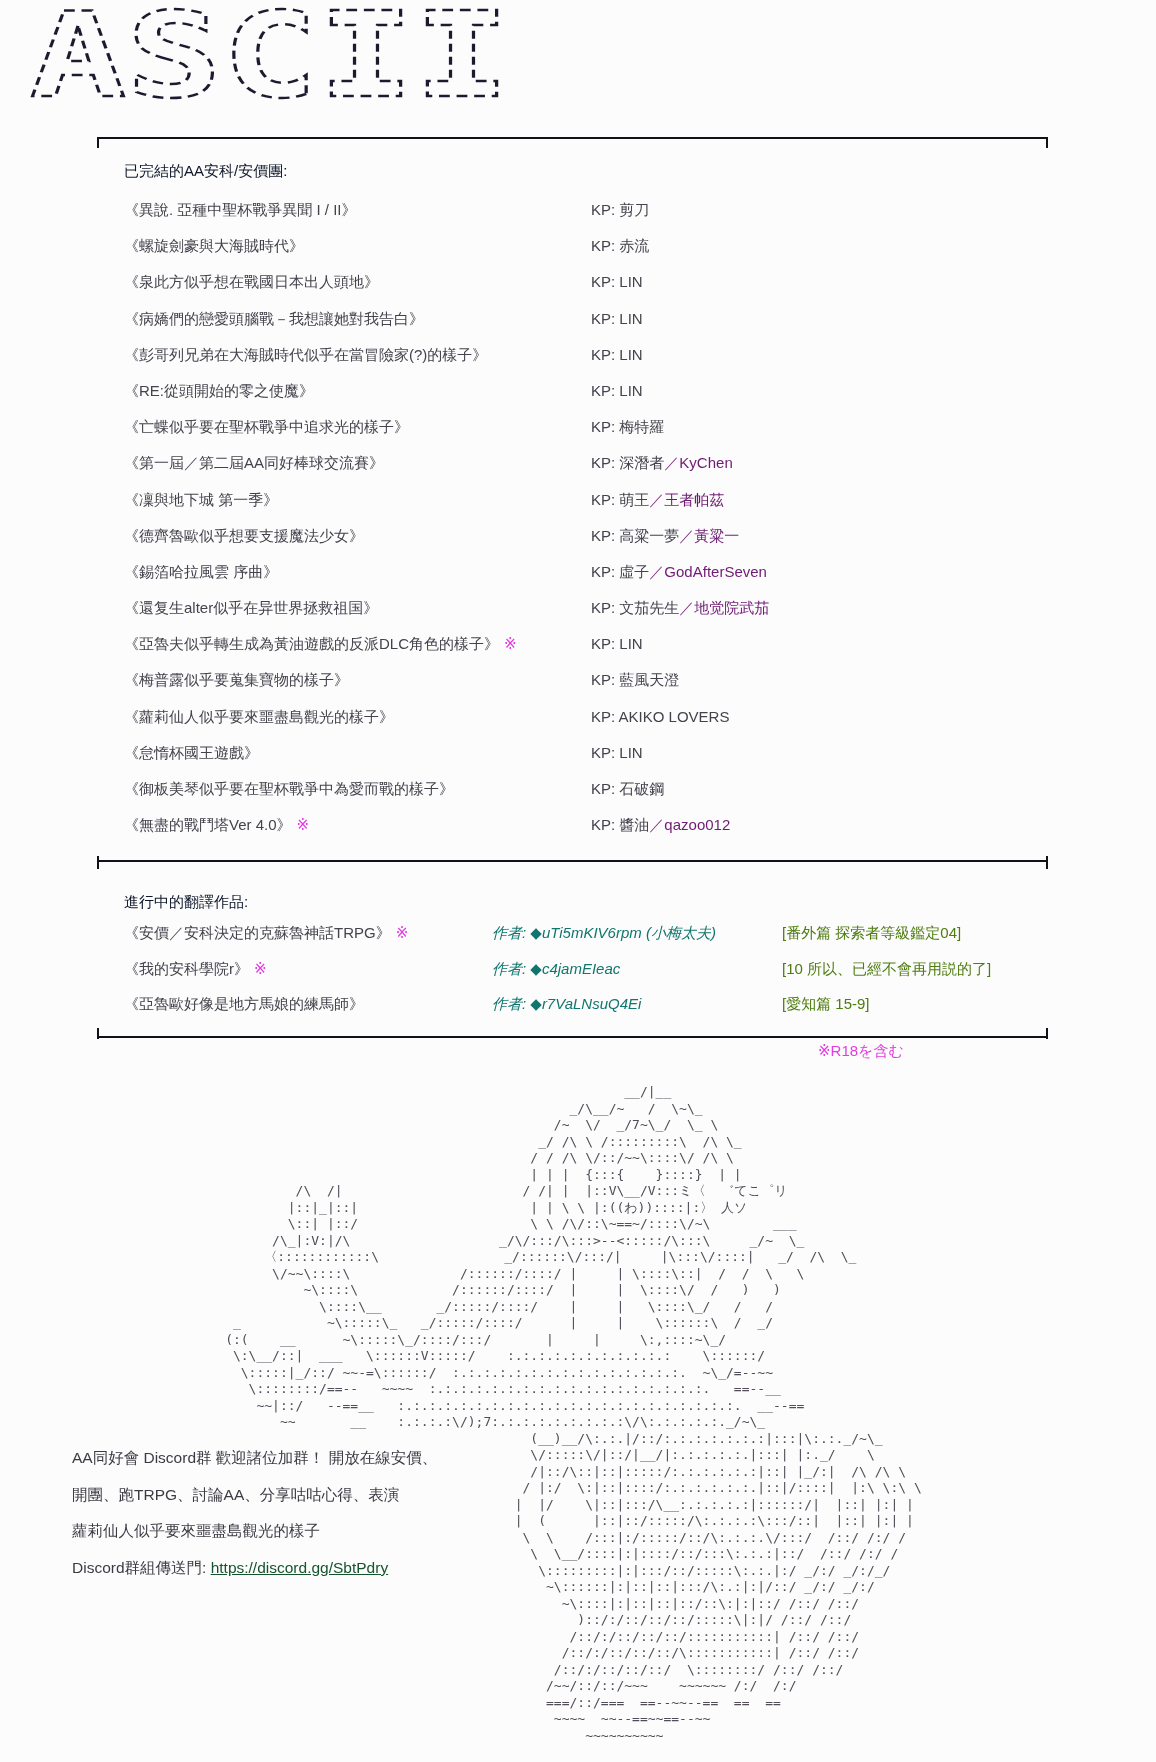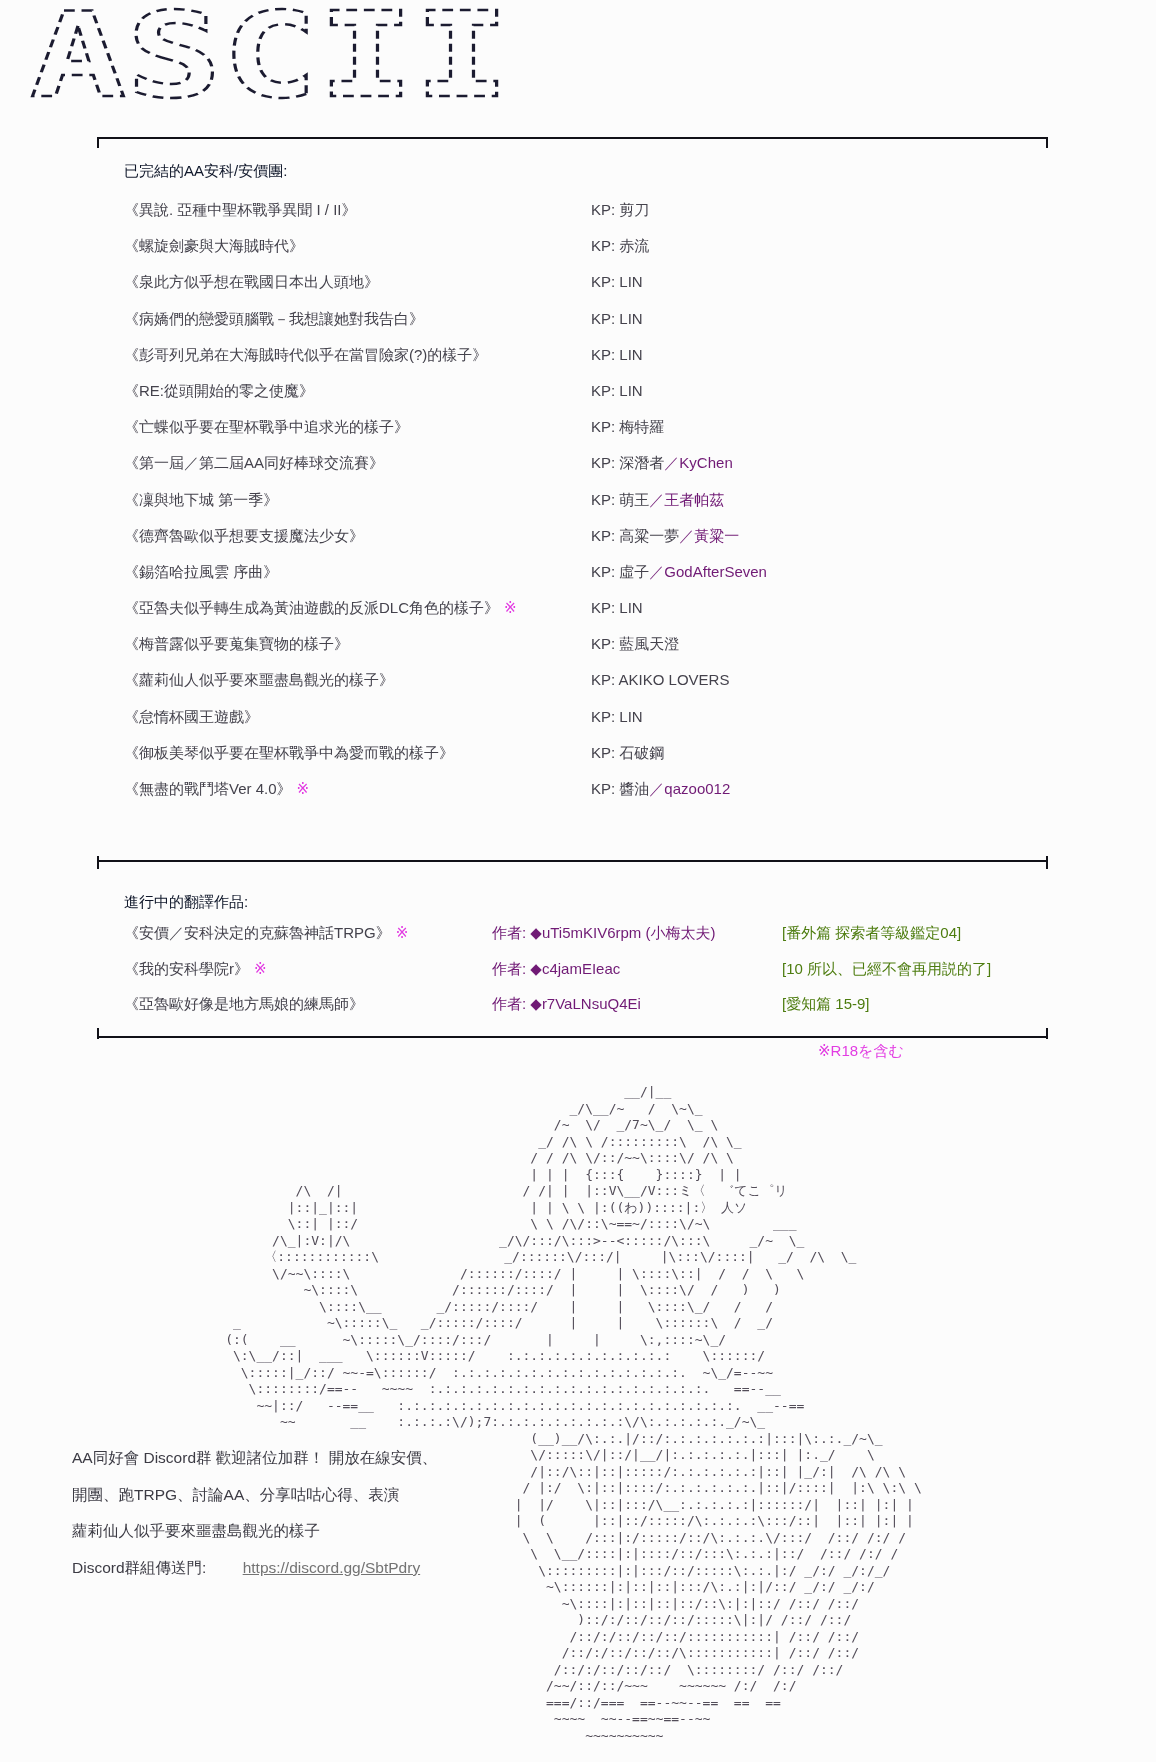--- a/index.html
+++ b/index.html
@@ -32,37 +32,37 @@
   .tick-up:before,.tick-up:after{top:-10px;height:11px;}
   
   .sec-heading{position:absolute;left:124px;font-size:15px;color:#0f172a;}
   .rows{position:absolute;left:124px;right:60px;}
   .row{position:relative;height:36.2px;line-height:36.2px;font-size:15px;white-space:nowrap;}
   .rows-ongoing .row{height:35.7px;line-height:35.7px;}
   .work-title{color:#44424c;}
   .star{color:#e23ce2;margin-left:5px;font-size:15px;}
   .kp{position:absolute;left:467px;top:0;color:#44424c;}
   .kp .gray, .gray{color:#701a75;}
-  .author-col{position:absolute;left:368px;top:0;color:#701a75;}
+  .author-col{position:absolute;left:368px;top:0;color:#0f766e;font-style:italic;}
   .note-col{position:absolute;left:658px;top:0;color:#4d7c0f;}
   
   .r18{position:absolute;left:818px;top:1042px;font-size:15px;color:#e23ce2;}
   
   .art{
     position:absolute;left:168px;top:1066px;
     margin:18px;
     font-family:"DejaVu Sans Mono",monospace;
     font-size:13px;line-height:16.5px;
     color:#524c58;
     white-space:pre;
   }
   
   .discord{position:absolute;left:72px;top:1440px;font-size:15.5px;color:#3c3b44;}
   .discord .dline{height:36.5px;line-height:36.5px;white-space:nowrap;}
-  .discord a{color:#737373;text-decoration:underline;margin-left:32px;}
+  .discord a{color:#14532d;text-decoration:underline;}
 </style>
 </head>
 <body>
 
 <div class="page">
 
   <div class="logo-wrap">
     <svg width="540" height="108" viewBox="0 0 540 108">
       <text class="logo-text" x="270" y="92" text-anchor="middle" font-size="118" textLength="480" lengthAdjust="spacingAndGlyphs">ASCII</text>
     </svg>
@@ -123,20 +123,24 @@
     <div class="row">
       <span class="work-title">《德齊魯歐似乎想要支援魔法少女》</span><span class="star"></span>
       <span class="kp"><span>KP: </span><span>高粱一夢</span><span class="gray">／黃粱一</span></span>
     </div>
 
     <div class="row">
       <span class="work-title">《錫箔哈拉風雲 序曲》</span><span class="star"></span>
       <span class="kp"><span>KP: </span><span>虛子</span><span class="gray">／GodAfterSeven</span></span>
     </div>
 
+    <div class="row">
+      <span class="work-title">《還复生alter似乎在异世界拯救祖国》</span><span class="star"></span>
+      <span class="kp"><span>KP: </span><span>文茄先生</span><span class="gray">／地觉院武茄</span></span>
+    </div>
 
     <div class="row">
       <span class="work-title">《亞魯夫似乎轉生成為黃油遊戲的反派DLC角色的樣子》</span><span class="star">※</span>
       <span class="kp"><span>KP: </span><span>LIN</span><span class="gray"></span></span>
     </div>
 
     <div class="row">
       <span class="work-title">《梅普露似乎要蒐集寶物的樣子》</span><span class="star"></span>
       <span class="kp"><span>KP: </span><span>藍風天澄</span><span class="gray"></span></span>
     </div>

